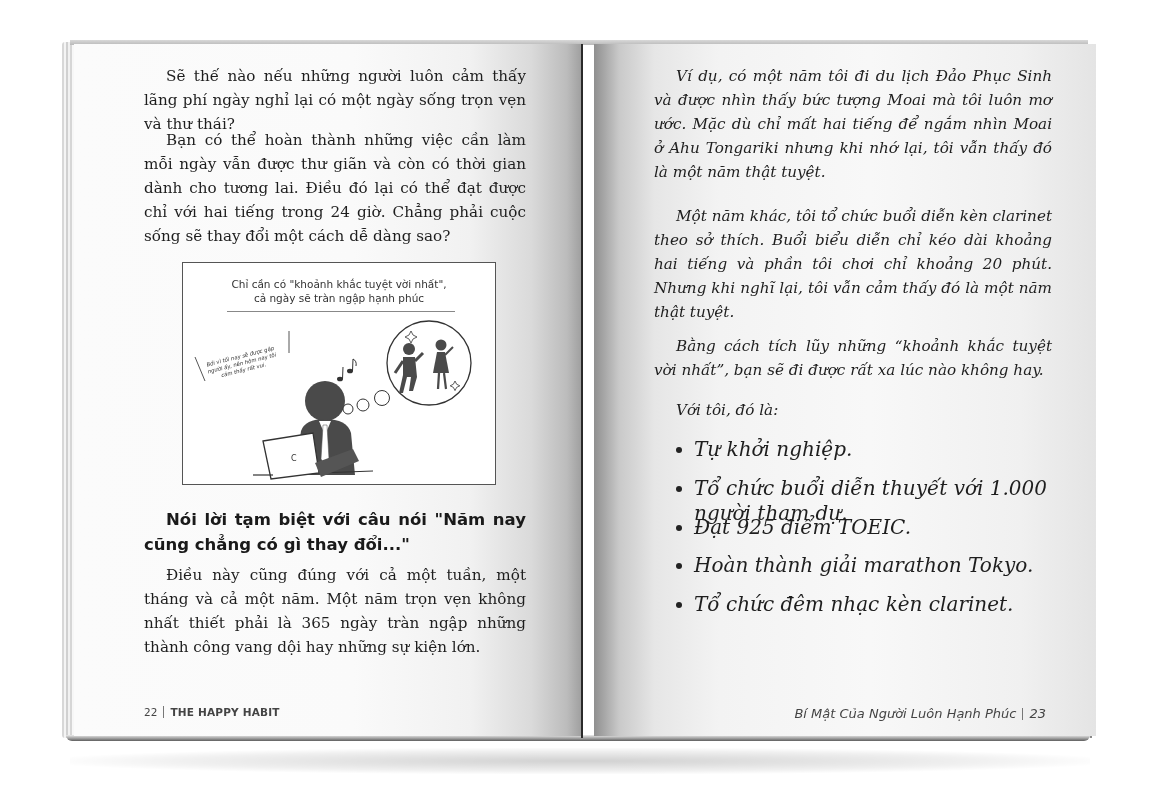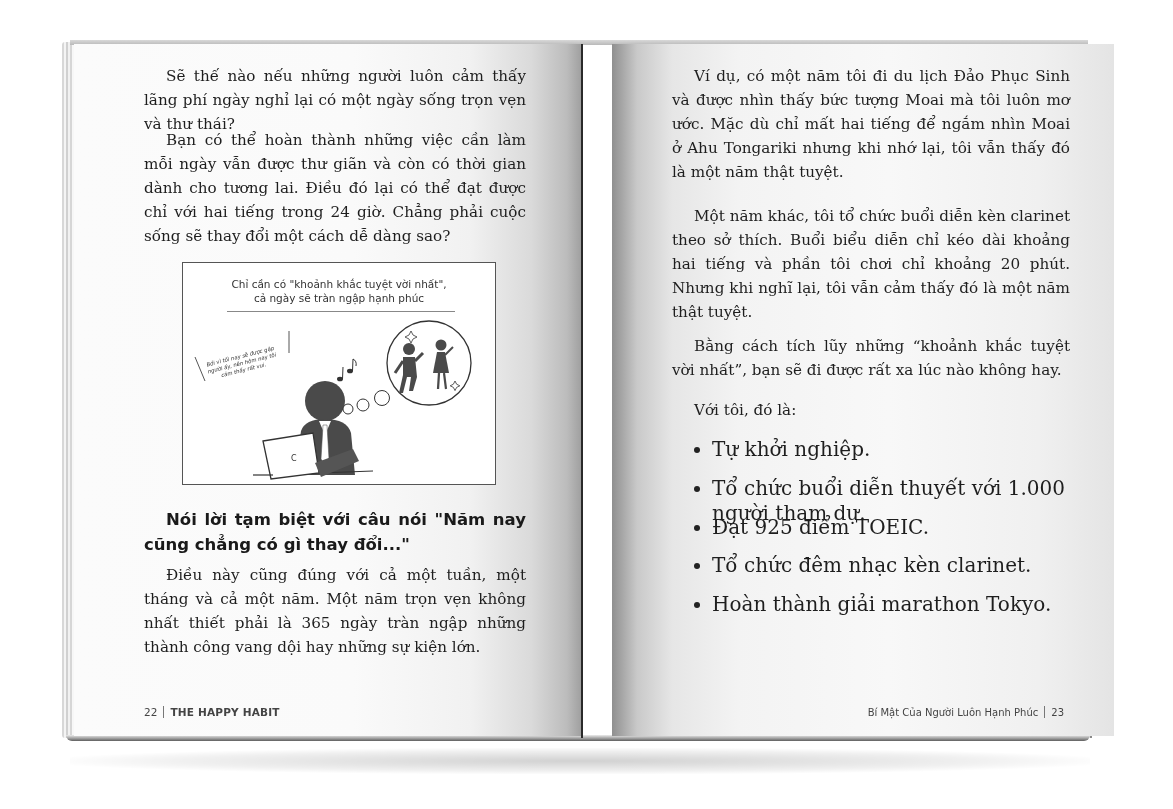--- a/index.html
+++ b/index.html
@@ -27,22 +27,23 @@
       border-radius: 0 0 6px 6px;
     }
     .page {
       position: absolute; top: 44px; height: 692px; box-sizing: border-box;
     }
     .page-left {
       left: 74px; width: 508px;
       background: linear-gradient(90deg, #fbfbfb 0%, #fafafa 55%, #f1f1f1 78%, #dadada 90%, #bcbcbc 97%, #9e9e9e 100%);
     }
     .page-right {
-      left: 612px; width: 502px;
+      left: 594px; width: 502px;
       background: linear-gradient(90deg, #8f8f8f 0%, #c9c9c9 5%, #e6e6e6 12%, #f3f3f3 25%, #f8f8f8 55%, #f0f0f0 85%, #e4e4e4 100%);
+      font-style: italic;
     }
     .spine-line {
       position: absolute; left: 581px; top: 44px; width: 2px; height: 694px; background: #2a2a2a;
     }
     .top-edge {
       position: absolute; left: 70px; top: 40px; width: 1018px; height: 5px;
       background: linear-gradient(180deg, #d9d9d9, #b9b9b9);
     }
     p { margin: 0; }
     .body-text {
@@ -78,21 +79,21 @@
     
     .rp1 { position: absolute; left: 60px; top: 20px; width: 398px; }
     .rp2 { position: absolute; left: 60px; top: 160px; width: 398px; }
     .rh1 { position: absolute; left: 82px; top: 255px; font-size: 15.5px; line-height: 22px; }
     .rp3 { position: absolute; left: 60px; top: 290px; width: 398px; }
     .rp4 { position: absolute; left: 82px; top: 354px; font-size: 15.2px; line-height: 25px; text-align: center; }
     .bullets { position: absolute; left: 82px; top: 393px; width: 390px; margin: 0; padding: 0; list-style: none; }
     .bullets li { font-size: 20px; line-height: 25px; height: 38.8px; display: flex; align-items: flex-start; }
     .bullet-dot { display: inline-block; width: 6px; height: 6px; border-radius: 50%; background: #222; margin: 10px 12px 0 0; flex: none; }
     .footer-right {
-      position: absolute; right: 50px; top: 662px; font-family: "DejaVu Sans", sans-serif; font-size: 10px; color: #444; text-align: right;
+      position: absolute; right: 50px; top: 662px; font-family: "DejaVu Sans", sans-serif; font-size: 13px; color: #444; text-align: right;
     }
   </style>
 </head>
 <body>
 
 <div class="book-shadow"></div>
 <div class="edge-left"></div>
 <div class="edge-right"></div>
 <div class="edge-bottom"></div>
 <div class="top-edge"></div>
@@ -179,24 +180,24 @@
     <li>
         <span class="bullet-dot"></span>
         <span>Tổ chức buổi diễn thuyết với 1.000 người tham dự.</span>
       </li>
     <li>
         <span class="bullet-dot"></span>
         <span>Đạt 925 điểm TOEIC.</span>
       </li>
     <li>
         <span class="bullet-dot"></span>
+        <span>Hoàn thành giải marathon Tokyo.</span>
+      </li>
+    <li>
+        <span class="bullet-dot"></span>
         <span>Tổ chức đêm nhạc kèn clarinet.</span>
-      </li>
-    <li>
-        <span class="bullet-dot"></span>
-        <span>Hoàn thành giải marathon Tokyo.</span>
       </li>
   </ul>
 
   <div class="footer-right">
     <span>Bí Mật Của Người Luôn Hạnh Phúc</span><span class="sep"></span><span>23</span>
   </div>
 </div>
 
 </body></html>

